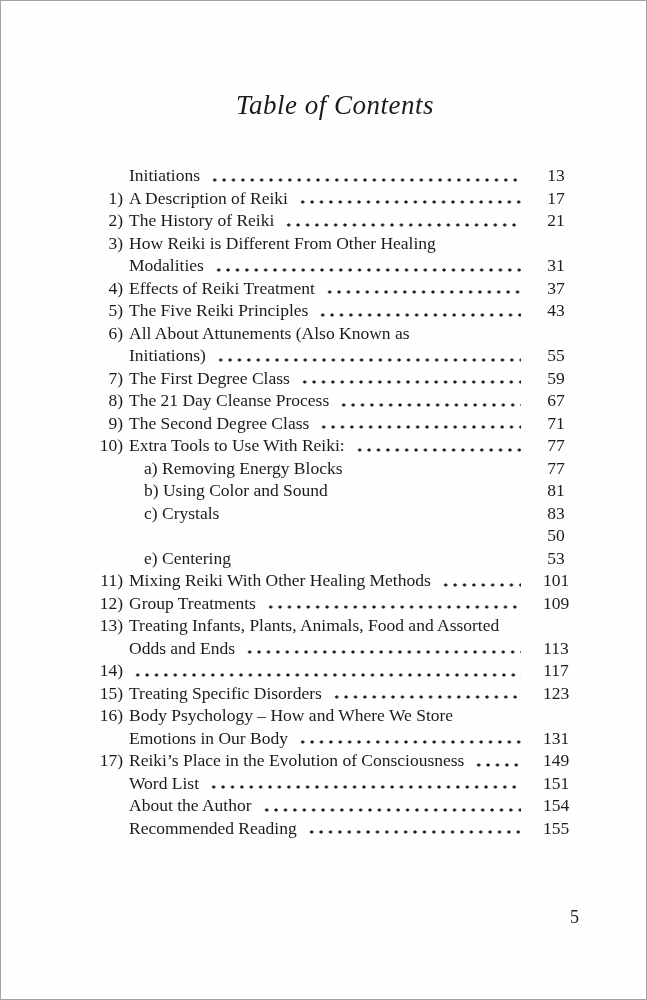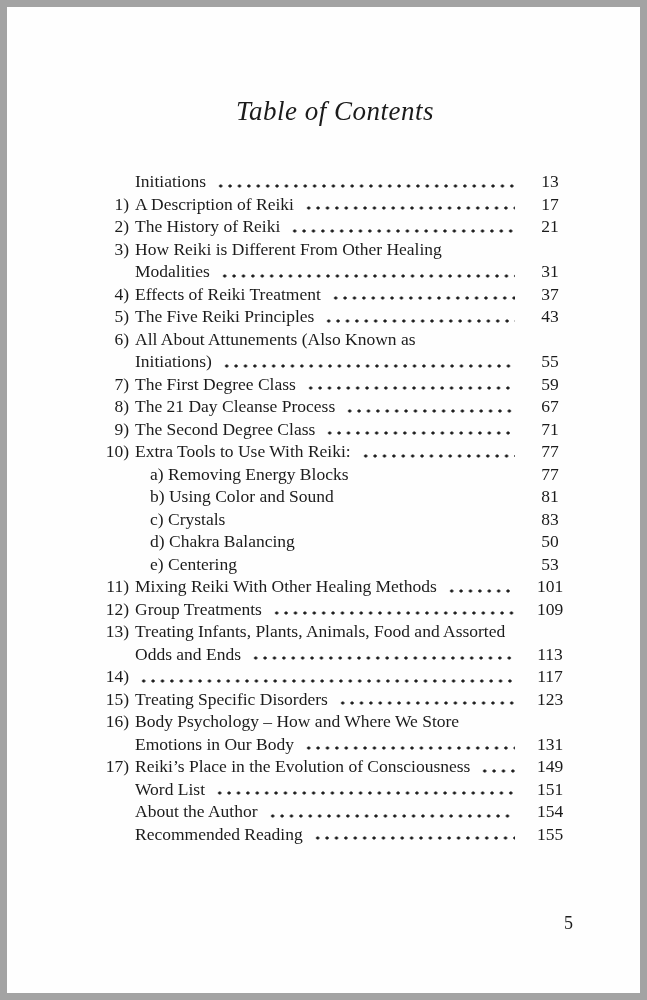--- a/index.html
+++ b/index.html
@@ -6,21 +6,21 @@
   html, body { width: 647px; height: 1000px; }
   body {
     font-family: "Liberation Serif", serif;
     background: #ffffff;
   }
   .sheet {
     position: relative;
     width: 647px;
     height: 1000px;
     background: #fefefe;
-    border: 7px solid #a3a3a3;
+    border: 1px solid #a3a3a3;
     padding: 88px 67px 0 90px;
     color: #1b1b1b;
   }
   .title {
     font-size: 27px;
     line-height: 32px;
     font-weight: 400;
     font-style: italic;
     text-align: center;
     letter-spacing: 0.5px;
@@ -161,21 +161,20 @@
     <span class="page-num">81</span>
   </div>
       <div class="row sub">
     <span class="num"></span>
     <span class="text">c) Crystals</span>
     <span class="leader no-dots"></span>
     <span class="page-num">83</span>
   </div>
       <div class="row sub">
     <span class="num"></span>
-    <span class="text">d) Chakra Balancing</span>
     <span class="leader no-dots"></span>
     <span class="page-num">50</span>
   </div>
       <div class="row sub">
     <span class="num"></span>
     <span class="text">e) Centering</span>
     <span class="leader no-dots"></span>
     <span class="page-num">53</span>
   </div>
       <div class="row">

